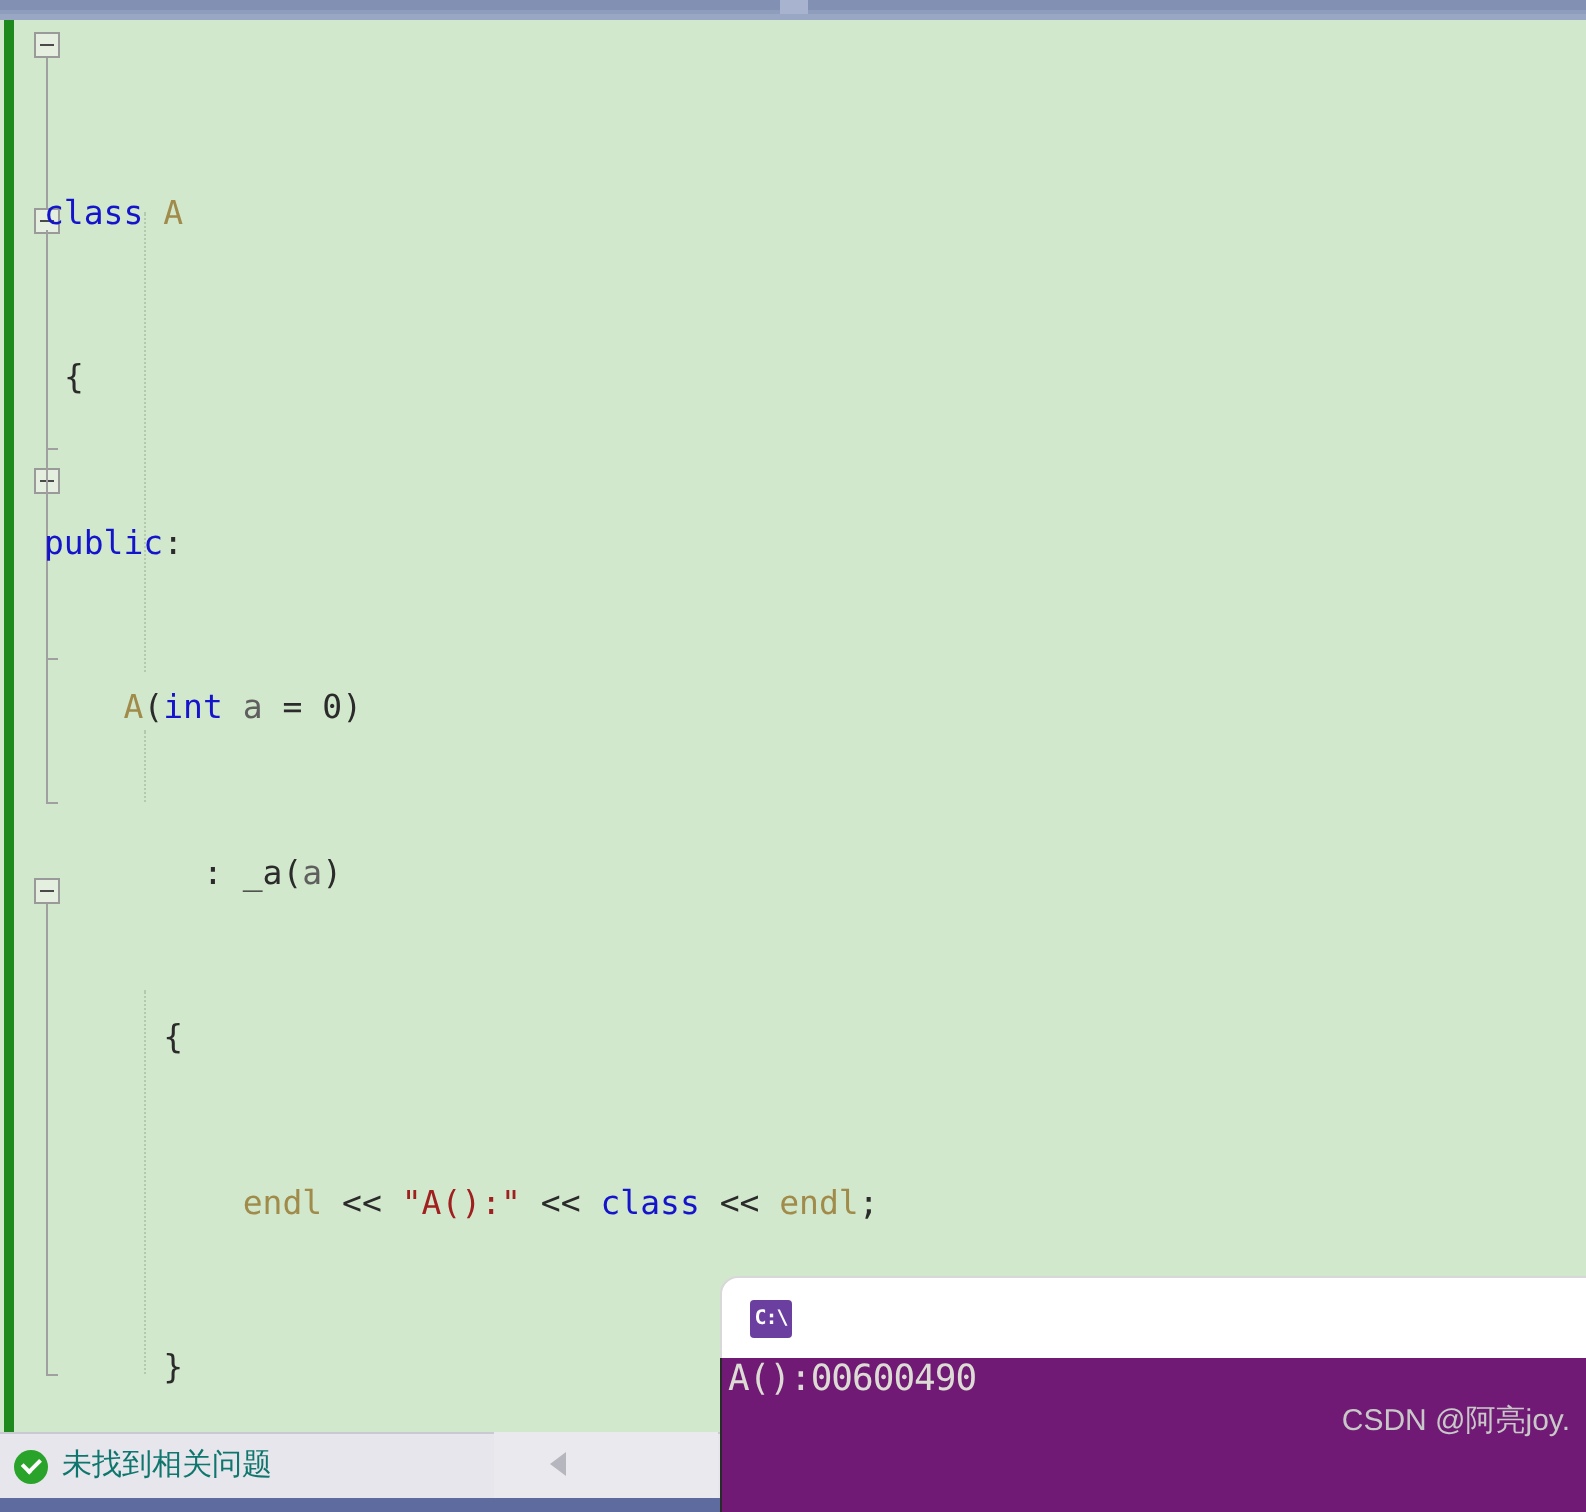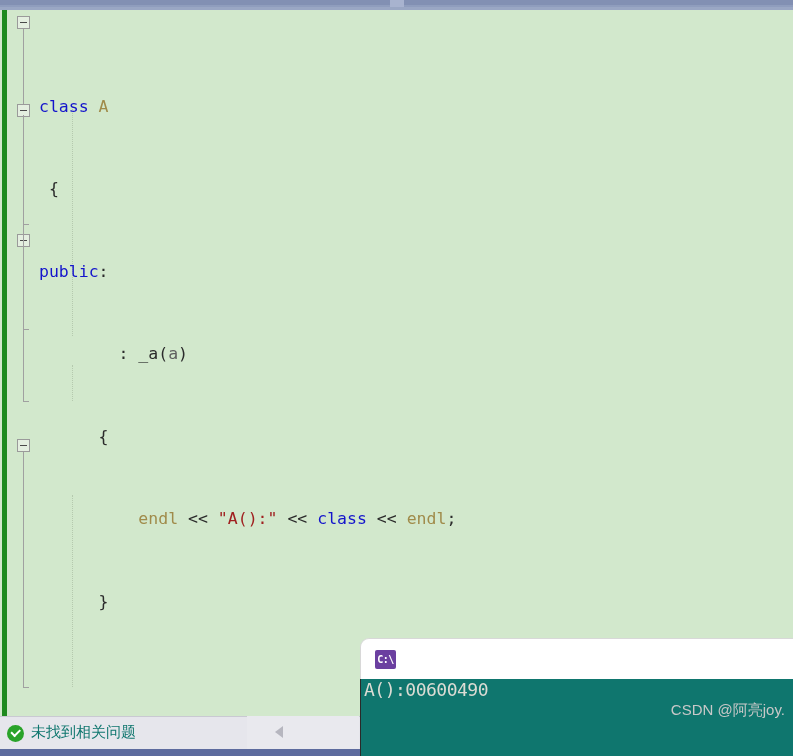--- a/index.html
+++ b/index.html
@@ -73,21 +73,21 @@
     width: 793px;
     font-family: "DejaVu Sans Mono", "Liberation Mono", monospace;
     font-size: 16.5px;
     line-height: 27.5px;
     white-space: pre;
     color: #2b2b2b;
   }
   .line {
     position: relative;
     height: 27.5px;
-    margin-left: 39px;
+    padding-left: 22px;
   }
 
   
   .fold-box {
     position: absolute;
     left: 9px;
     width: 13px; height: 13px;
     border: 1px solid #9a9a9a;
     background: #e4efe0;
     box-sizing: border-box;
@@ -216,21 +216,21 @@
     left: 45px; top: 8px;
     font-family: "DejaVu Sans", sans-serif;
     font-size: 18px;
     color: #1a1a1a;
     white-space: nowrap;
   }
   .console-body {
     position: absolute;
     left: 0; top: 41px;
     width: 433px; height: 77px;
-    background: #0f766e;
+    background: #701a75;
     border-left: 1px solid #2a2a2a;
     box-sizing: border-box;
   }
   .console-line {
     position: absolute;
     left: 3px;
     font-family: "DejaVu Sans Mono", "Liberation Mono", monospace;
     font-size: 18px;
     color: #dcdcd4;
     white-space: pre;
@@ -284,20 +284,21 @@
 
     <div class="indent-guide" style="left:72px; top:96px;  height:230px;"></div>
     <div class="indent-guide" style="left:72px; top:355px; height:36px;"></div>
     <div class="indent-guide" style="left:72px; top:485px; height:192px;"></div>
 
     <div class="code">
       
       <div class="line"><span class="kw">class</span> <span class="typ">A</span></div>
       <div class="line"> <span class="plain">{</span></div>
       <div class="line"><span class="kw">public</span><span class="plain">:</span></div>
+      <div class="line">    <span class="typ">A</span><span class="plain">(</span><span class="kw">int</span> <span class="gray">a</span> <span class="plain">=</span> <span class="num">0</span><span class="plain">)</span></div>
       <div class="line">        <span class="plain">: _a(</span><span class="gray">a</span><span class="plain">)</span></div>
       <div class="line">      <span class="plain">{</span></div>
       <div class="line">          <span class="typ">endl</span> <span class="plain">&lt;&lt;</span> <span class="str">"A():"</span> <span class="plain">&lt;&lt;</span> <span class="kw">class</span> <span class="plain">&lt;&lt;</span> <span class="typ">endl</span><span class="plain">;</span></div>
       <div class="line">      <span class="plain">}</span></div>
       
       
       
       
       
       

